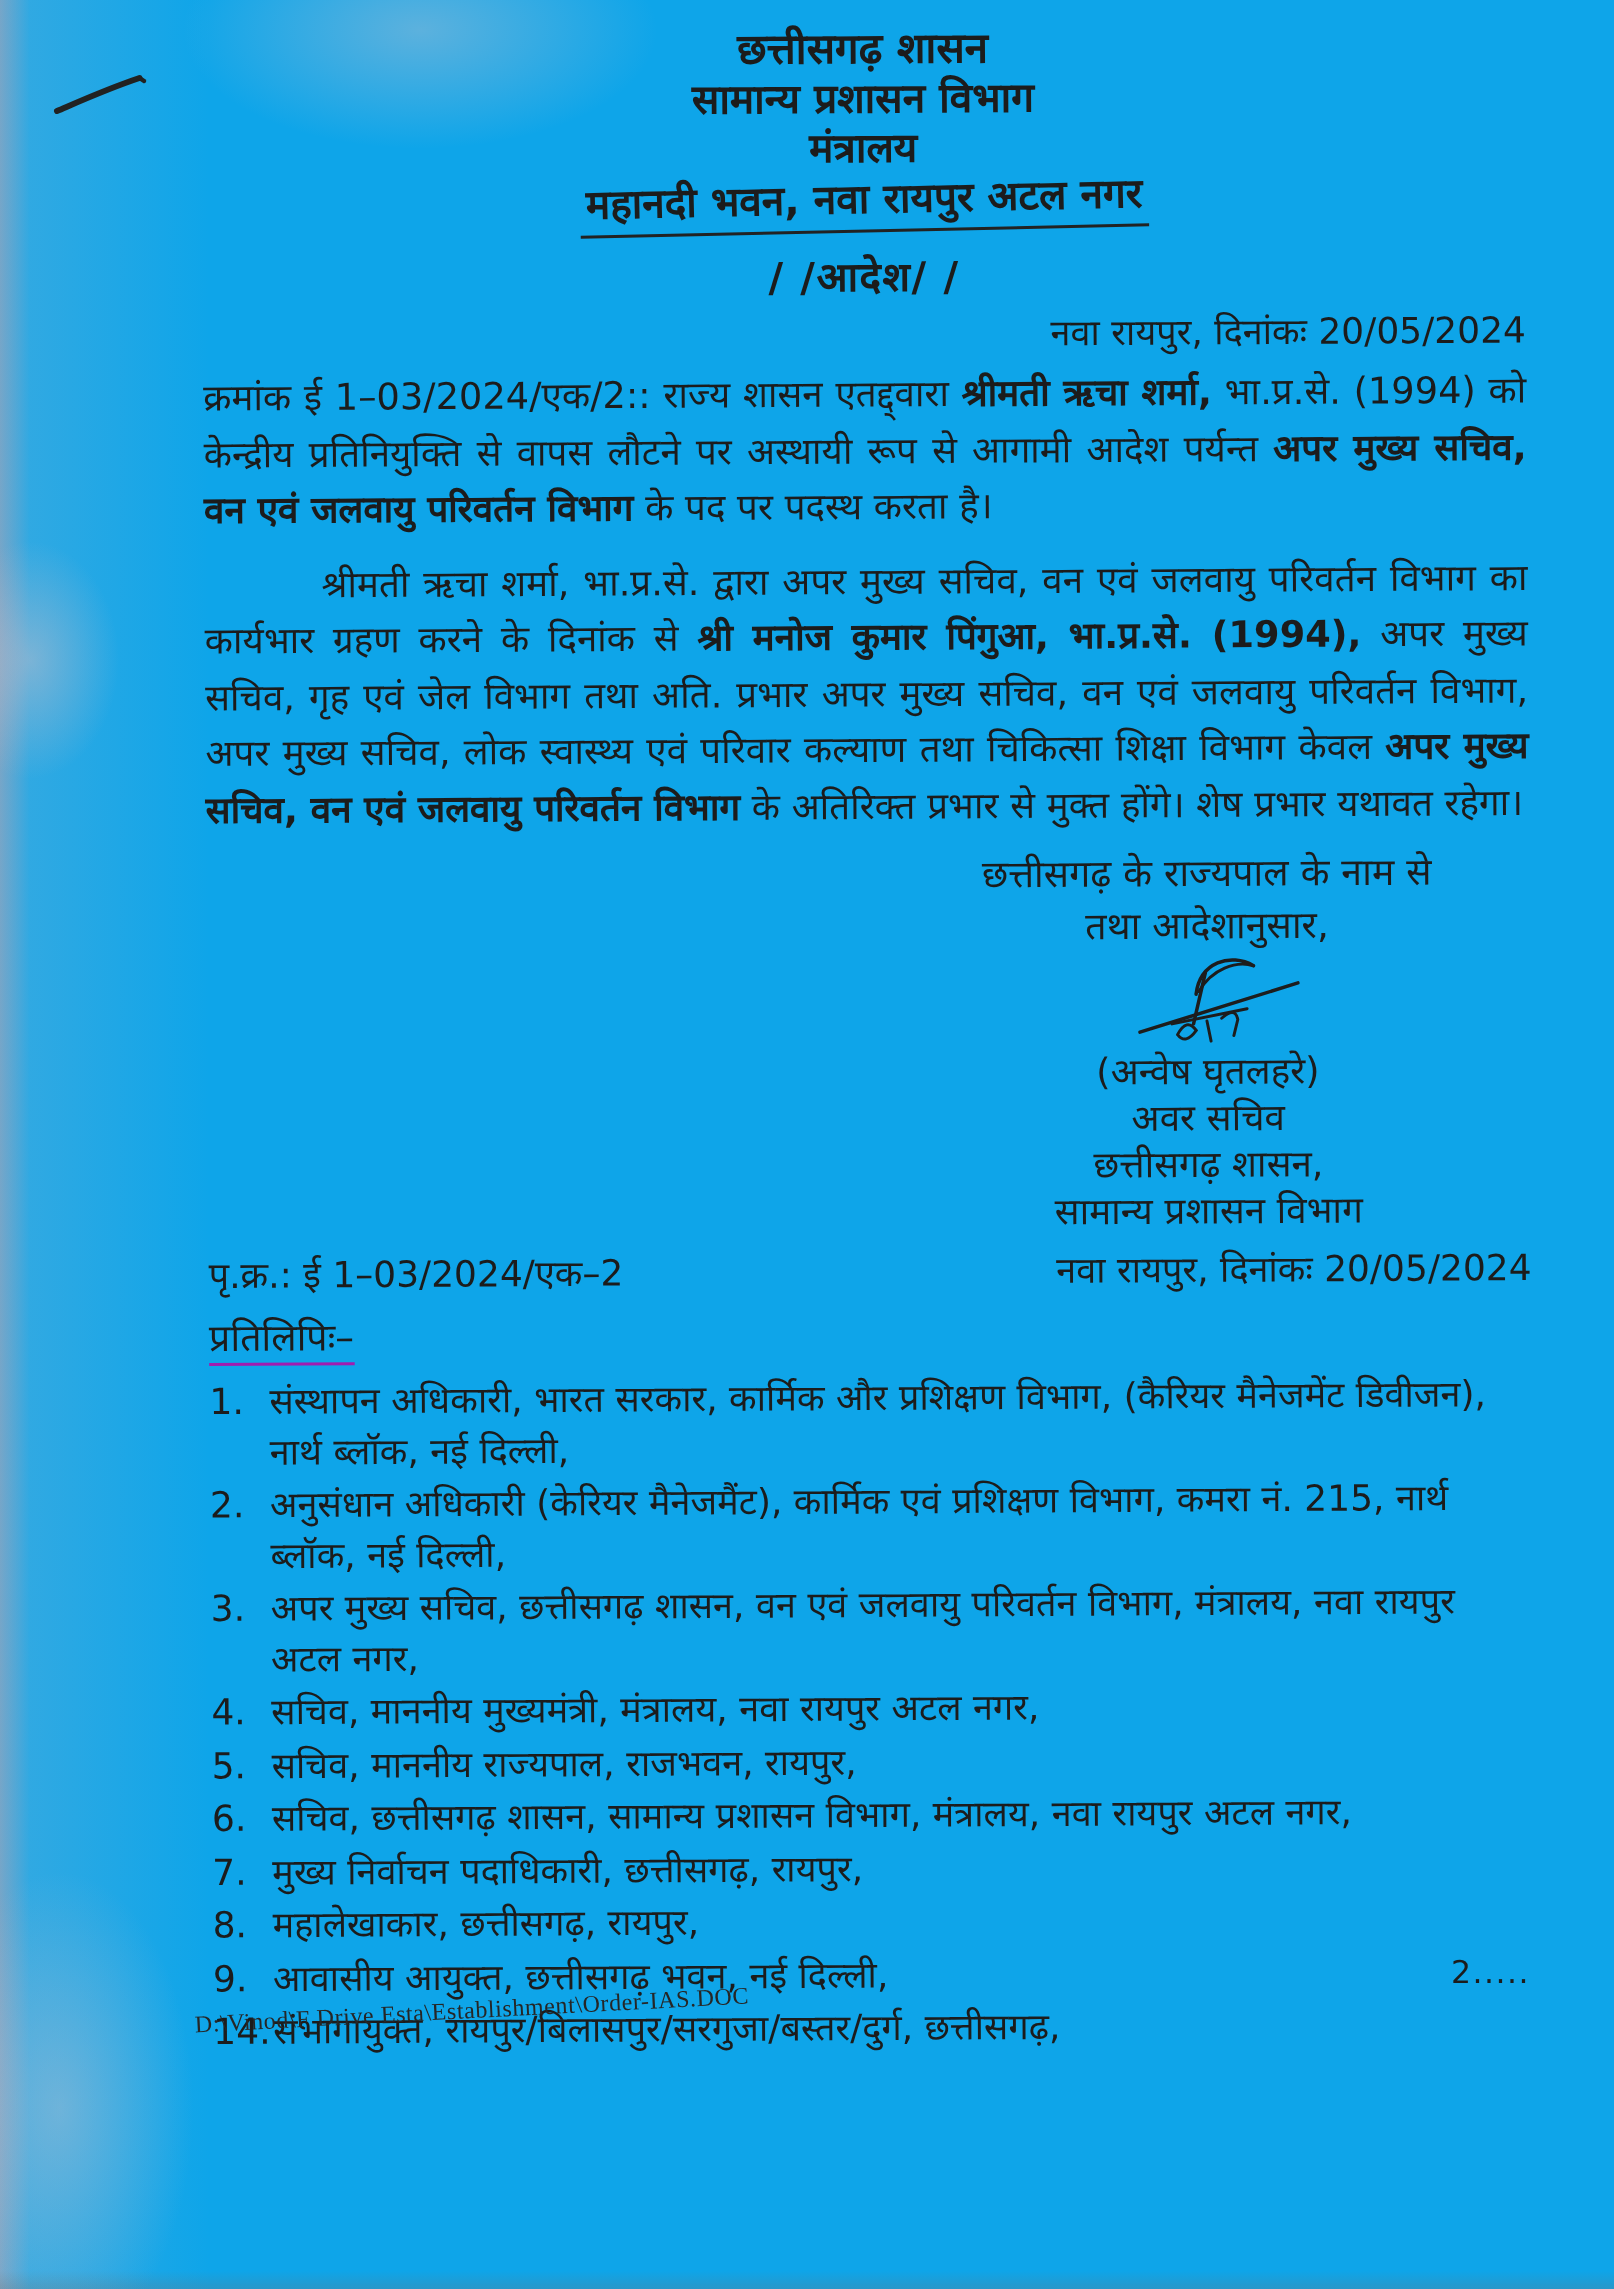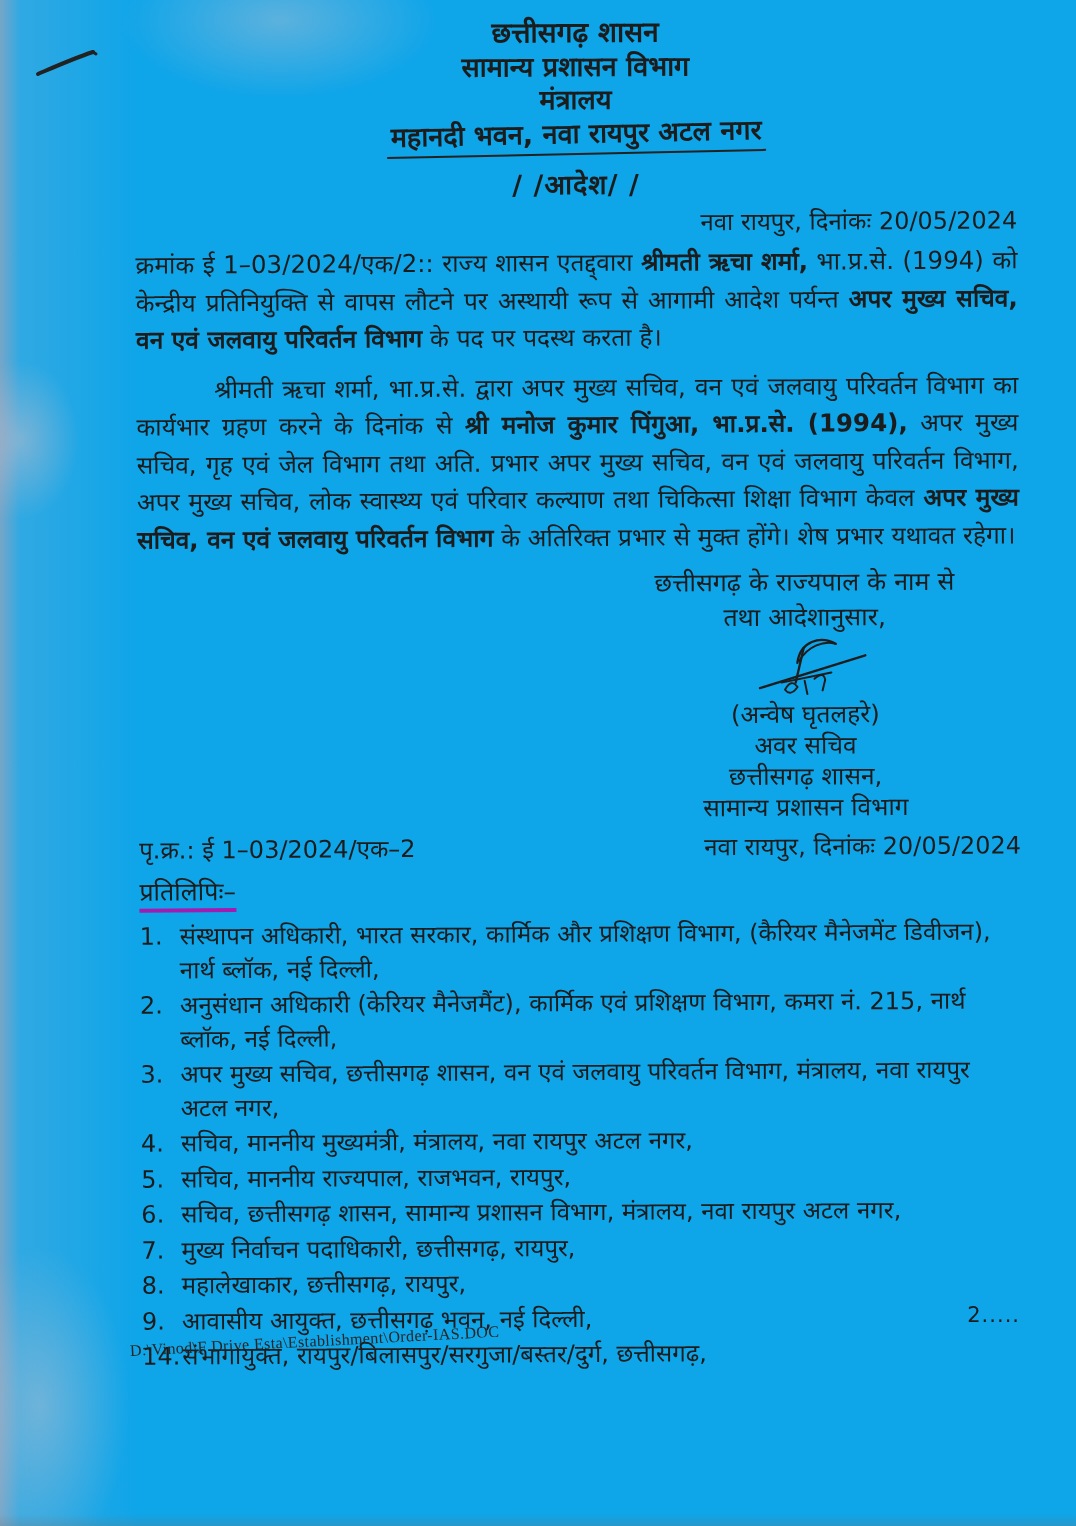--- a/index.html
+++ b/index.html
@@ -46,21 +46,21 @@
   .sg-big { font-size:25px; line-height:35px; }
   .signature-wrap { height:64px; position:relative; }
   .signature-wrap svg { position:absolute; left:50%; top:-4px; transform:translateX(-42%); }
   .sg-line { font-size:24.5px; line-height:31px; }
 
   .ref-row { display:flex; justify-content:space-between; align-items:baseline; margin-top:6px; }
   .ref-no { font-size:24px; }
   .dateline-bottom { font-size:24px; }
 
   .copy-heading { font-size:25px; margin-top:8px; }
-  .copy-heading .u { display:inline-block; border-bottom:4px solid #a21caf; padding-bottom:1px; }
+  .copy-heading .u { display:inline-block; border-bottom:2px solid #a21caf; padding-bottom:1px; }
 
   .copy-list { list-style:none; margin:8px 0 0; padding:0; }
   .copy-item { display:flex; font-size:24px; line-height:33.5px; margin-bottom:2px; }
   .copy-item .num { flex:0 0 40px; }
   .copy-item .txt { flex:1; }
 
   .page-number { position:absolute; right:56px; top:1303px; font-size:21px; letter-spacing:1px; }
   .footer-path { position:absolute; left:130px; top:1342px;
     font-family:"Liberation Serif", serif; font-size:16px; color:#262626;
     transform:rotate(-3deg); transform-origin:0 50%; letter-spacing:0.4px; }

